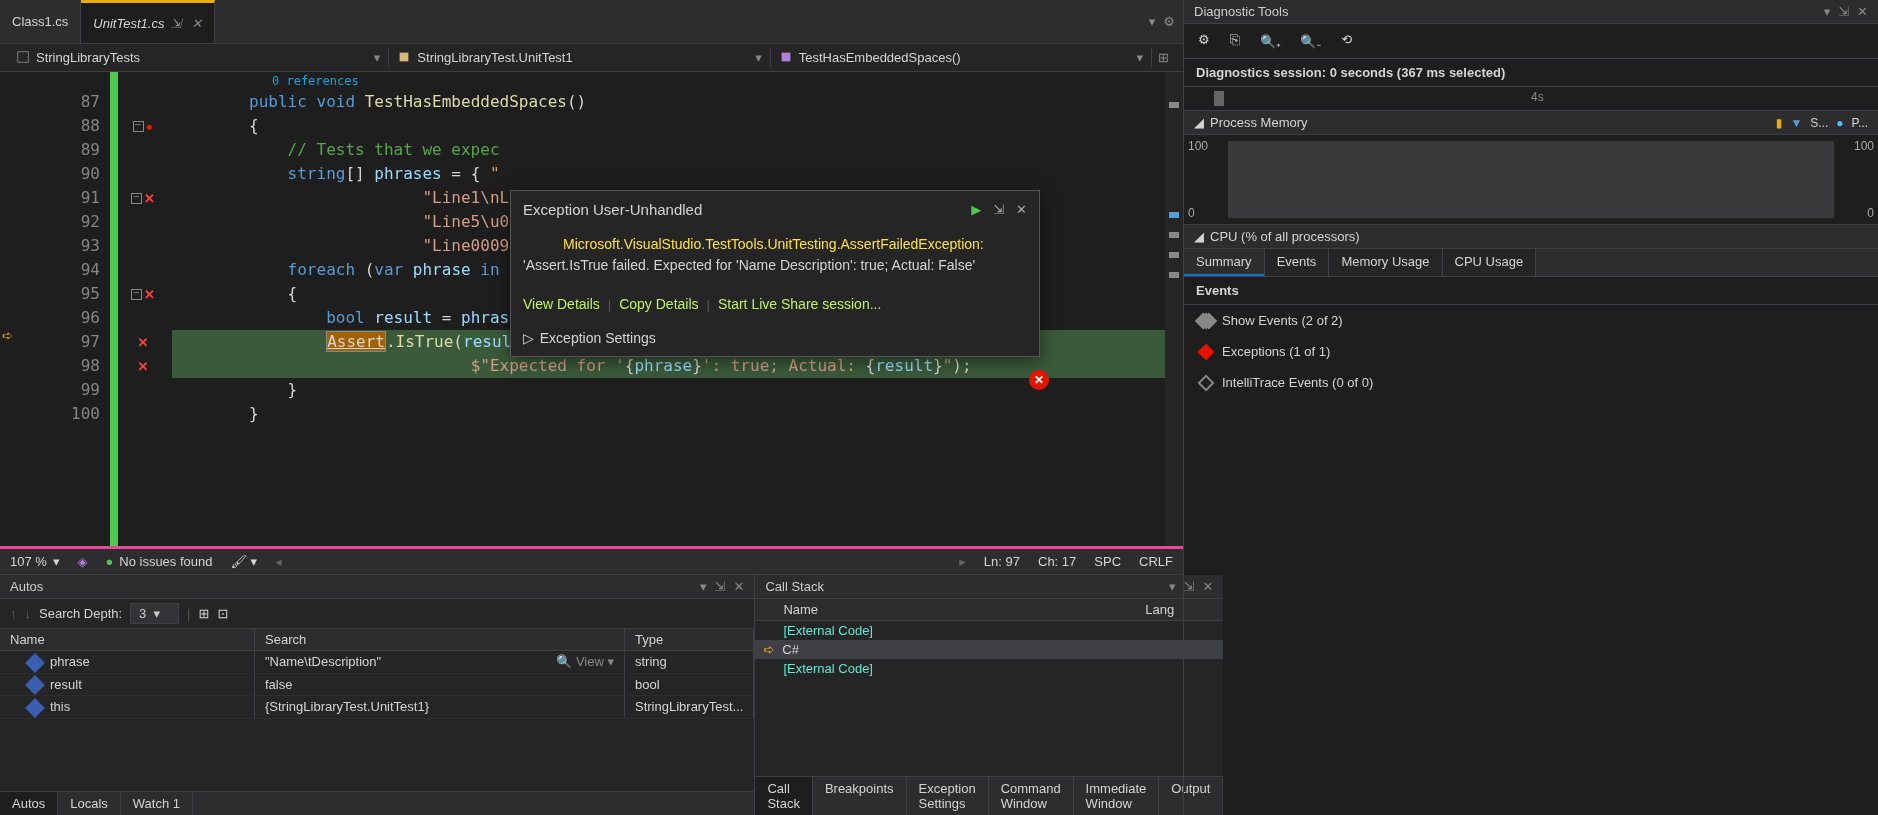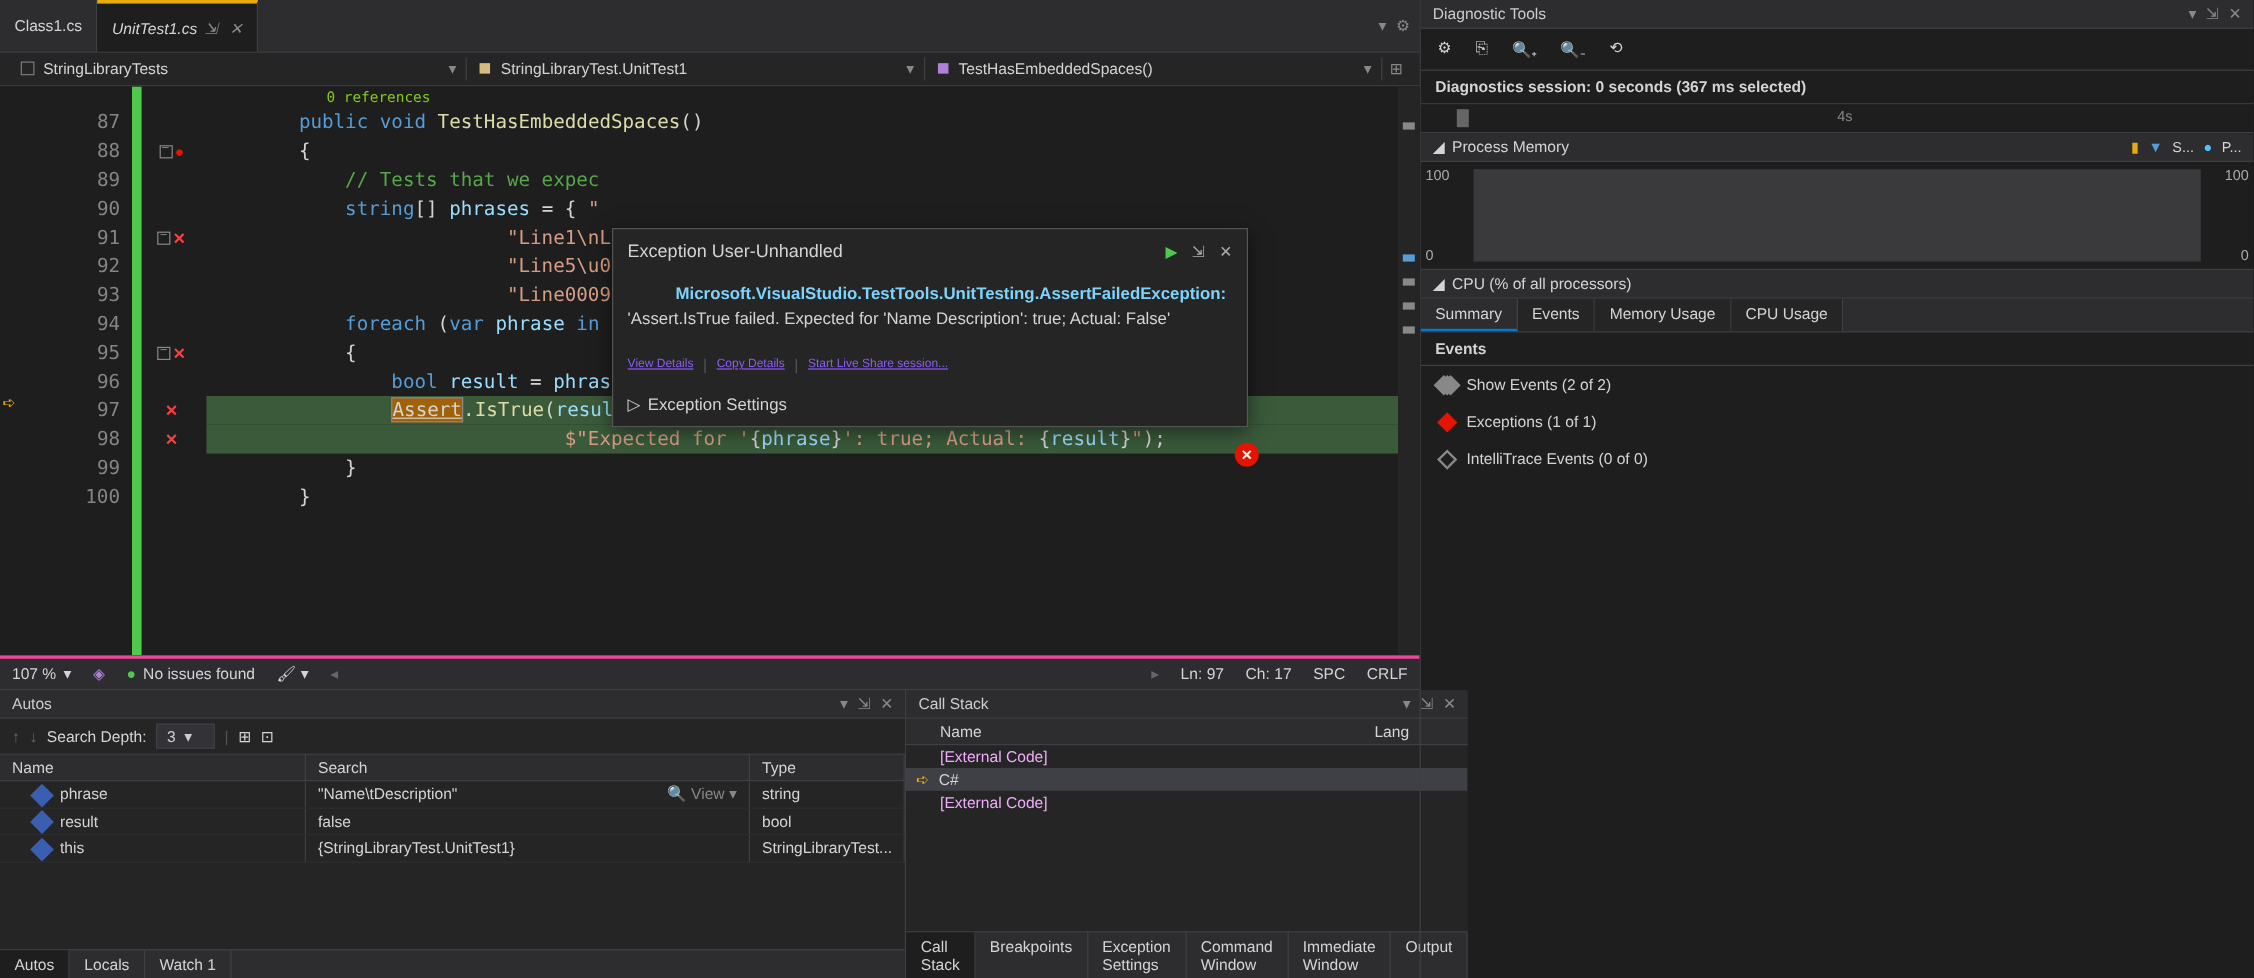--- a/index.html
+++ b/index.html
@@ -47,21 +47,21 @@
 .left-margin { width: 20px; background: #1e1e1e; }
 .gutter {
   width: 90px; background: #1e1e1e; text-align: right;
   padding-right: 10px; font-family: Consolas, monospace; font-size: 16px;
 }
 .gutter-line { height: 24px; line-height: 24px; color: #858585; }
 .glyph-margin { width: 50px; position: relative; }
 .change-bar { width: 8px; background: #4ec94e; }
 .code-body { flex: 1; font-family: Consolas, monospace; font-size: 16px; position: relative; padding-left: 4px; }
 .code-line { height: 24px; line-height: 24px; white-space: pre; }
-.code-references { height: 18px; line-height: 18px; color: #84cc16; font-size: 12px; padding-left: 100px; }
+.code-references { height: 18px; line-height: 18px; color: #0ea5e9; font-size: 12px; padding-left: 100px; }
 .highlight-line { background: #3a5a3a; }
 .kw { color: #569cd6; }
 .str { color: #d69d85; }
 .method { color: #dcdcaa; }
 .comment { color: #57a64a; }
 .local { color: #9cdcfe; }
 .boxed { background: #a16207; border: 1px solid #888; text-decoration: underline; }
 
 .glyph-row { height: 24px; display: flex; align-items: center; justify-content: center; gap: 2px; }
 .collapse-box { width: 11px; height: 11px; border: 1px solid #888; background: #1e1e1e; position: relative; }
@@ -76,23 +76,23 @@
 
 .exception-popup {
   position: absolute; left: 510px; top: 118px; width: 530px;
   background: #252526; border: 1px solid #555; z-index: 10;
   box-shadow: 0 4px 16px rgba(0,0,0,.5);
 }
 .ex-header { display: flex; align-items: center; padding: 10px 12px; }
 .ex-title { color: #d4d4d4; font-size: 15px; }
 .ex-header-icons { margin-left: auto; display: flex; gap: 12px; color: #aaa; }
 .ex-body { padding: 6px 12px 12px; font-size: 14px; line-height: 1.5; }
-.ex-body strong { color: #7dd3fc; font-weight: 700; padding-left: 40px; }
+.ex-body strong { color: #fde047; font-weight: 400; padding-left: 40px; }
 .ex-links { padding: 8px 12px; display: flex; gap: 8px; align-items: center; }
-.ex-link { color: #8b5cf6; cursor: pointer; font-size: 10px; text-decoration: underline; }
+.ex-link { color: #bef264; cursor: pointer; font-size: 14px; }
 .ex-sep { color: #555; }
 .ex-settings { padding: 10px 12px; display: flex; align-items: center; gap: 6px; font-size: 14px; }
 .ex-error-badge {
   position: absolute; right: -10px; bottom: -34px; width: 20px; height: 20px;
   background: #e51400; border-radius: 50%; display: flex;
   align-items: center; justify-content: center; color: #fff; font-weight: bold; font-size: 12px;
 }
 
 
 .status-strip {
@@ -143,21 +143,21 @@
 }
 .footer-tab {
   padding: 4px 12px; cursor: pointer; border-right: 1px solid #3f3f46; font-size: 13px;
 }
 .footer-tab.active { background: #1e1e1e; }
 
 
 .cs-header { display: flex; background: #2d2d30; border-bottom: 1px solid #3f3f46; padding: 3px 28px; }
 .cs-row { display: flex; padding: 2px 8px; gap: 8px; align-items: center; }
 .cs-row.active { background: #3f3f46; }
-.cs-row.ext { color: #f0abfc; padding-left: 28px; }
+.cs-row.ext { color: #5eead4; padding-left: 28px; }
 .cs-arrow { color: #e8ab0d; }
 .cs-name { flex: 1; }
 .cs-lang { width: 50px; text-align: left; }
 
 
 .diag-header {
   display: flex; align-items: center; padding: 4px 10px;
   background: #2d2d30; border-bottom: 1px solid #3f3f46;
 }
 .diag-toolbar { display: flex; gap: 20px; padding: 8px 14px; border-bottom: 1px solid #3f3f46; }

